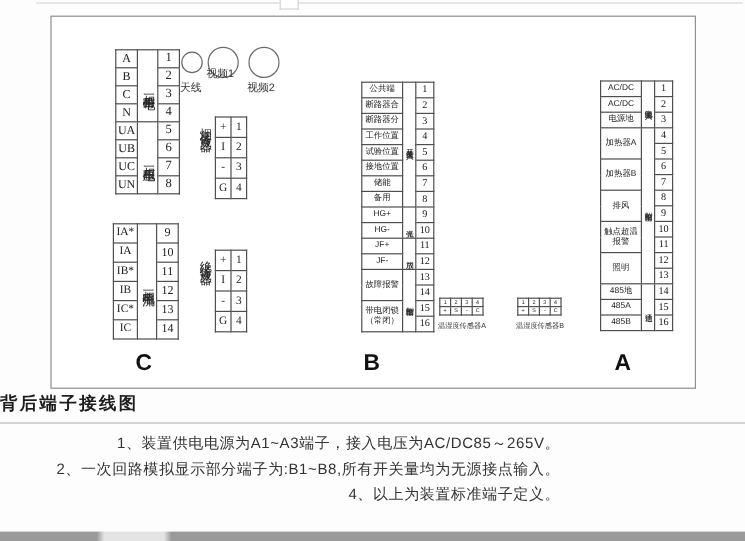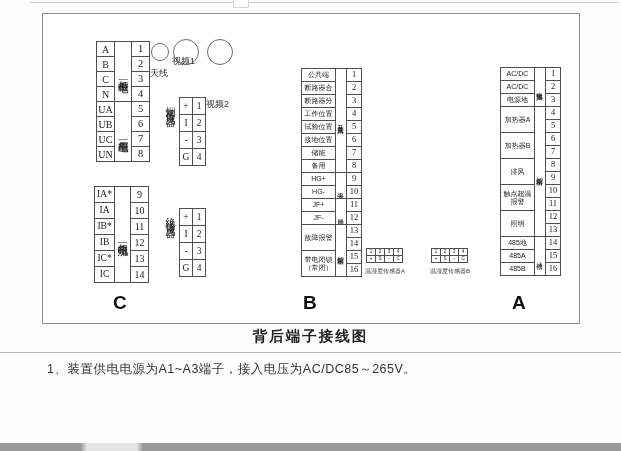--- a/index.html
+++ b/index.html
@@ -45,21 +45,21 @@
   .th{}
   .th td{width:8px;height:6px;font-size:4.5px;line-height:1;}
   .th-label{position:absolute;font-size:6px;color:#333;white-space:nowrap;}
   .tha{left:323px;top:234px;}
   .thb{left:388px;top:234px;}
   .tha-lab{left:322px;top:253px;}
   .thb-lab{left:387px;top:253px;}
   
   .sec{position:absolute;font-size:19px;font-weight:bold;color:#111;font-family:"Liberation Sans",sans-serif;}
   
-  .caption{position:absolute;left:0;right:0;top:327px;text-align:center;font-size:14.5px;font-weight:bold;color:#1e1e1e;letter-spacing:2px;}
+  .caption{position:absolute;left:0;right:0;top:327px;font-size:14.5px;font-weight:bold;color:#1e1e1e;letter-spacing:2px;}
   .divider{position:absolute;left:0;right:0;top:352px;height:1px;background:#b8b8b8;}
   .notes{position:absolute;left:47px;top:361px;font-size:12.5px;color:#333;text-align:right;}
   .notes div{margin-bottom:4.5px;letter-spacing:0.5px;}
   .bottom-bar{position:absolute;left:0;right:0;top:443px;height:8px;
     background:linear-gradient(90deg,#9a9a9a 0 13%,#e4e4e4 14% 22%,#9a9a9a 23% 100%);}
 </style>
 </head>
 <body>
 
 <div class="page">
@@ -135,21 +135,21 @@
           <td class="num">14</td>
           </tr>
     </tbody>
       </table>
 
     <div class="circ" style="left:108px;top:29px;width:16px;height:16px;"></div>
     <div class="circ" style="left:130px;top:25px;width:24px;height:24px;"></div>
     <div class="circ" style="left:164px;top:25px;width:24px;height:24px;"></div>
     <div class="circ-label" style="left:107px;top:53px;">天线</div>
     <div class="circ-label" style="left:129px;top:41px;">视频1</div>
-    <div class="circ-label" style="left:163px;top:53px;margin-top:31px;">视频2</div>
+    <div class="circ-label" style="left:163px;top:53px;">视频2</div>
 
     <div class="sensor-label" style="left:122px;top:84px;">烟雾传感器</div>
     <table class="tblock sensor smoke-t">
       <tbody>
           <tr>
             <td class="nm">+</td>
             <td class="num">1</td>
           </tr>
       <tr>
             <td class="nm">I</td>
@@ -364,16 +364,18 @@
     <div class="sec" style="left:70px;top:278px;">C</div>
     <div class="sec" style="left:260px;top:278px;">B</div>
     <div class="sec" style="left:469px;top:278px;">A</div>
   </div>
 
   <div class="caption">背后端子接线图</div>
   <div class="divider"></div>
 
   <div class="notes">
     <div>1、装置供电电源为A1~A3端子，接入电压为AC/DC85～265V。</div>
+    <div>2、一次回路模拟显示部分端子为:B1~B8,所有开关量均为无源接点输入。</div>
+    <div>4、以上为装置标准端子定义。</div>
   </div>
 
   <div class="bottom-bar"></div>
 </div>
 
 </body></html>

